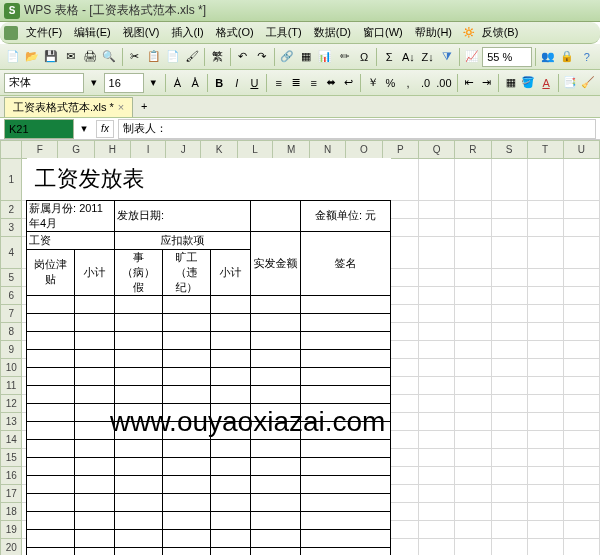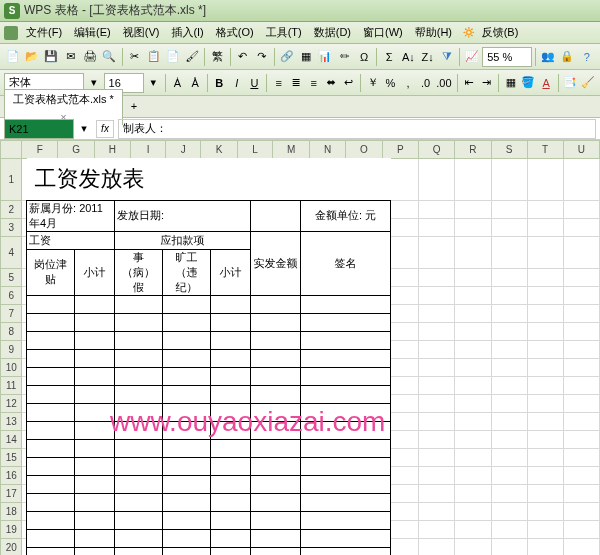--- a/index.html
+++ b/index.html
@@ -1,48 +1,48 @@
 <!DOCTYPE html>
 <html><head>
 <meta charset="utf-8">
 <style>
 * { margin:0; padding:0; box-sizing:border-box; }
 body { font-family:"SimSun","Microsoft YaHei",sans-serif; font-size:11px; background:#fff; overflow:hidden; width:600px; height:555px; }
 .titlebar { background:linear-gradient(#d4e8c8,#bcd8a8); height:22px; display:flex; align-items:center; padding:0 4px; border-bottom:1px solid #8ca870; }
 .titlebar .logo { width:16px; height:16px; background:#4a8a3a; border-radius:3px; display:flex; align-items:center; justify-content:center; color:#fff; font-weight:bold; font-size:10px; margin-right:4px; }
 .titlebar .title { font-size:12px; color:#333; }
-.menubar { background:linear-gradient(#e8f0e0,#d8e8c8); height:22px; display:flex; align-items:center; padding:0 4px; border-bottom:1px solid #a8c090; }
+.menubar { background:linear-gradient(#e8f0e0,#d8e8c8); height:22px; display:flex; align-items:center; padding:0 4px; border-bottom:1px solid #a8c090;border-radius:9px; }
 .menubar .mitem { padding:2px 6px; cursor:pointer; }
 .menubar .ficon { width:14px; height:14px; background:#6a9a5a; border-radius:2px; display:inline-block; margin-right:2px; vertical-align:middle; }
 .toolbar { background:linear-gradient(#f0f4ea,#dde8d0); height:26px; display:flex; align-items:center; padding:0 4px; border-bottom:1px solid #b0c898; gap:1px; }
 .tbtn { width:20px; height:20px; border:1px solid transparent; border-radius:2px; display:flex; align-items:center; justify-content:center; cursor:pointer; font-size:11px; }
 .tsep { width:1px; height:18px; background:#a8c090; margin:0 2px; }
 .fontrow { background:linear-gradient(#f0f4ea,#dde8d0); height:26px; display:flex; align-items:center; padding:0 4px; border-bottom:1px solid #b0c898; gap:2px; }
 .fontname { width:80px; height:20px; border:1px solid #a8b898; background:#fff; padding:0 4px; font-size:11px; }
 .fontsize { width:40px; height:20px; border:1px solid #a8b898; background:#fff; padding:0 4px; font-size:11px; }
 .tabrow { background:#e8ecde; height:22px; display:flex; align-items:center; padding:0 4px; border-bottom:1px solid #b0c898; }
-.doctab { background:#ffffff; border:1px solid #a8b898; border-bottom:none; padding:2px 8px; font-size:11px; display:flex; align-items:center; gap:4px;flex-direction:column; }
+.doctab { background:#fef9c3; border:1px solid #a8b898; border-bottom:none; padding:2px 8px; font-size:11px; display:flex; align-items:center; gap:4px; }
 .doctab .x { cursor:pointer; color:#888; }
 .addtab { margin-left:4px; width:14px; height:14px; cursor:pointer; text-align:center; }
 .formrow { background:#fff; height:22px; display:flex; align-items:center; border-bottom:1px solid #ccc; }
 .namebox { width:70px; height:20px; border:1px solid #a8b898; background:#15803d; margin-left:4px; padding:0 4px; font-size:11px; display:flex; align-items:center; }
 .fxbtn { width:18px; height:18px; border:1px solid #ccc; margin-left:2px; display:flex; align-items:center; justify-content:center; font-style:italic; font-size:10px; cursor:pointer; }
 .fxbar { flex:1; height:20px; border:1px solid #ccc; margin:0 4px; padding:0 4px; font-size:11px; display:flex; align-items:center;font-family:Liberation Mono, monospace; }
 .sheet { position:relative; overflow:auto; height:calc(555px - 22px - 22px - 26px - 26px - 22px - 22px); }
 table.grid { border-collapse:collapse; table-layout:fixed; }
 table.grid th { background:#e8ecde; border:1px solid #b8c8a8; font-weight:normal; font-size:10px; height:18px; color:#444; }
 table.grid td { border:1px solid #d8d8d8; height:18px; font-size:11px; padding:0; }
 table.grid th.rh { width:26px; }
 table.grid th.ch { width:50px; }
 table.grid td.rowh { background:#e8ecde; border:1px solid #b8c8a8; text-align:center; font-size:10px; color:#444; }
 .inner { position:relative; }
 .payroll { border-collapse:collapse; position:absolute; left:26px; top:18px; }
 .payroll td, .payroll th { border:1px solid #000; font-size:11px; text-align:center; padding:0 2px; height:18px; background:#fff; }
 .payroll .titlecell { font-size:22px; font-family:"SimSun"; font-weight:normal; text-align:left; padding:4px 8px; height:40px; border:1px solid #000; }
-.watermark { position:absolute; left:110px; top:266px; color:#ec4899; font-size:28px; font-family:Arial; font-weight:normal; pointer-events:none; z-index:10; }
+.watermark { position:absolute; left:110px; top:266px; color:#000000; font-size:28px; font-family:Arial; font-weight:normal; pointer-events:none; z-index:10; }
 </style>
 </head>
 <body>
 
 <div class="titlebar">
   <span class="logo">S</span>
   <span class="title"><span>WPS 表格</span> - <span>[工资表格式范本.xls *]</span></span>
 </div>
 
 <div class="menubar">

